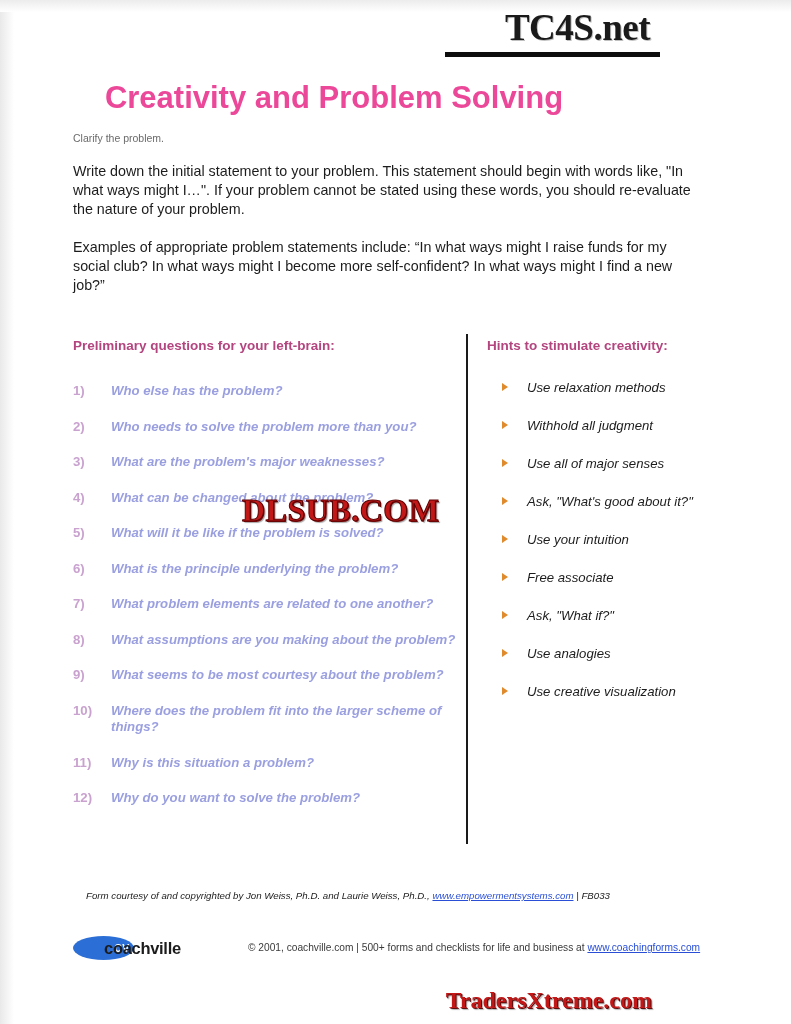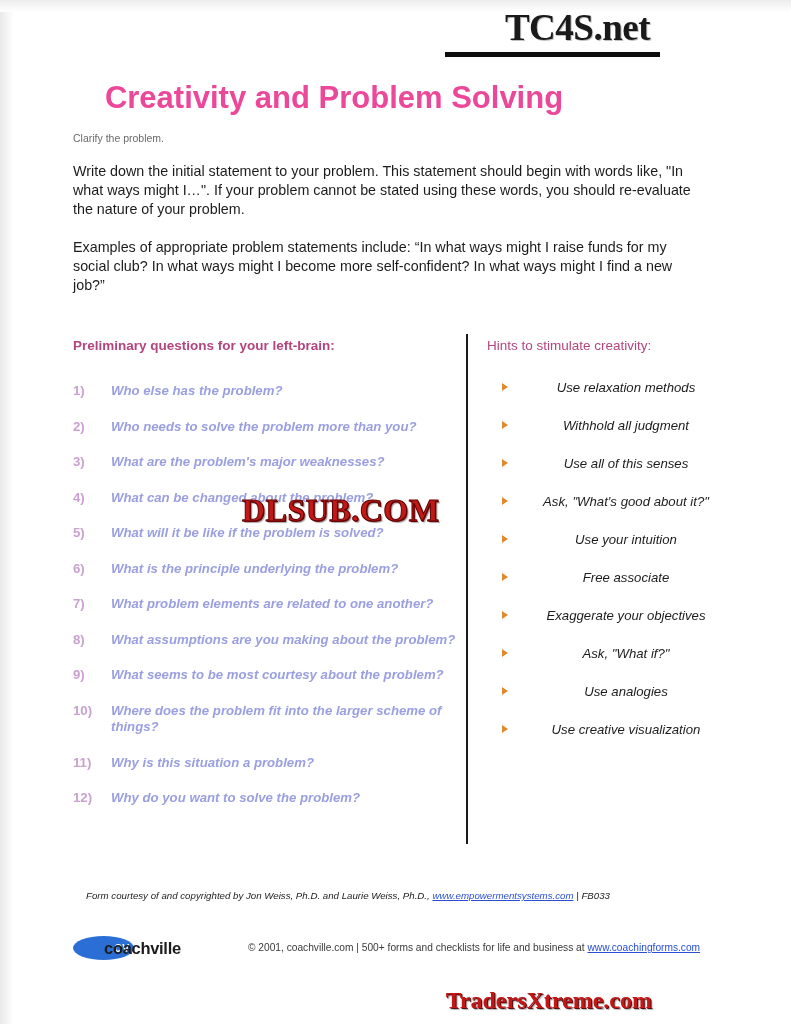--- a/index.html
+++ b/index.html
@@ -119,21 +119,21 @@
   }
 
   .col-head-left {
     font-size: 13.5px;
     font-weight: bold;
     color: #b3457f;
     margin: 0 0 30px 0;
   }
   .col-head-right {
     font-size: 13.5px;
-    font-weight: normal;
+    font-weight: bold;
     color: #b3457f;
     margin: 0 0 27px 0;
   }
 
   
   ol.qlist {
     list-style: none;
     margin: 0;
     padding: 0;
   }
@@ -154,21 +154,20 @@
     font-style: normal;
     color: #c9a2cf;
     font-weight: bold;
   }
 
   
   ul.hlist {
     list-style: none;
     margin: 12px;
     padding: 0;
-    text-align: center;
   }
   ul.hlist li {
     position: relative;
     padding-left: 28px;
     margin-bottom: 22px;
     font-size: 13.2px;
     font-style: italic;
     color: #1c1c1c;
     line-height: 16px;
   }
@@ -305,25 +304,24 @@
       <li><span class="num">11)</span><span>Why is this situation a problem?</span></li>
       <li><span class="num">12)</span><span>Why do you want to solve the problem?</span></li>
     </ol>
   </div>
 
   <div class="col-right">
     <div class="col-head-right">Hints to stimulate creativity:</div>
     <ul class="hlist">
       <li><span class="bullet"></span><span>Use relaxation methods</span></li>
       <li><span class="bullet"></span><span>Withhold all judgment</span></li>
-      <li><span class="bullet"></span><span>Use all of this senses</span></li>
+      <li><span class="bullet"></span><span>Use all of major senses</span></li>
       <li><span class="bullet"></span><span>Ask, "What's good about it?"</span></li>
       <li><span class="bullet"></span><span>Use your intuition</span></li>
       <li><span class="bullet"></span><span>Free associate</span></li>
-      <li><span class="bullet"></span><span>Exaggerate your objectives</span></li>
       <li><span class="bullet"></span><span>Ask, "What if?"</span></li>
       <li><span class="bullet"></span><span>Use analogies</span></li>
       <li><span class="bullet"></span><span>Use creative visualization</span></li>
     </ul>
   </div>
 
   <div class="dlsub">DLSUB.COM</div>
 
   <div class="credit">
     <span>Form courtesy of and copyrighted by Jon Weiss, Ph.D. and Laurie Weiss, Ph.D., </span><a href="#">www.empowermentsystems.com</a><span> | FB033</span>

